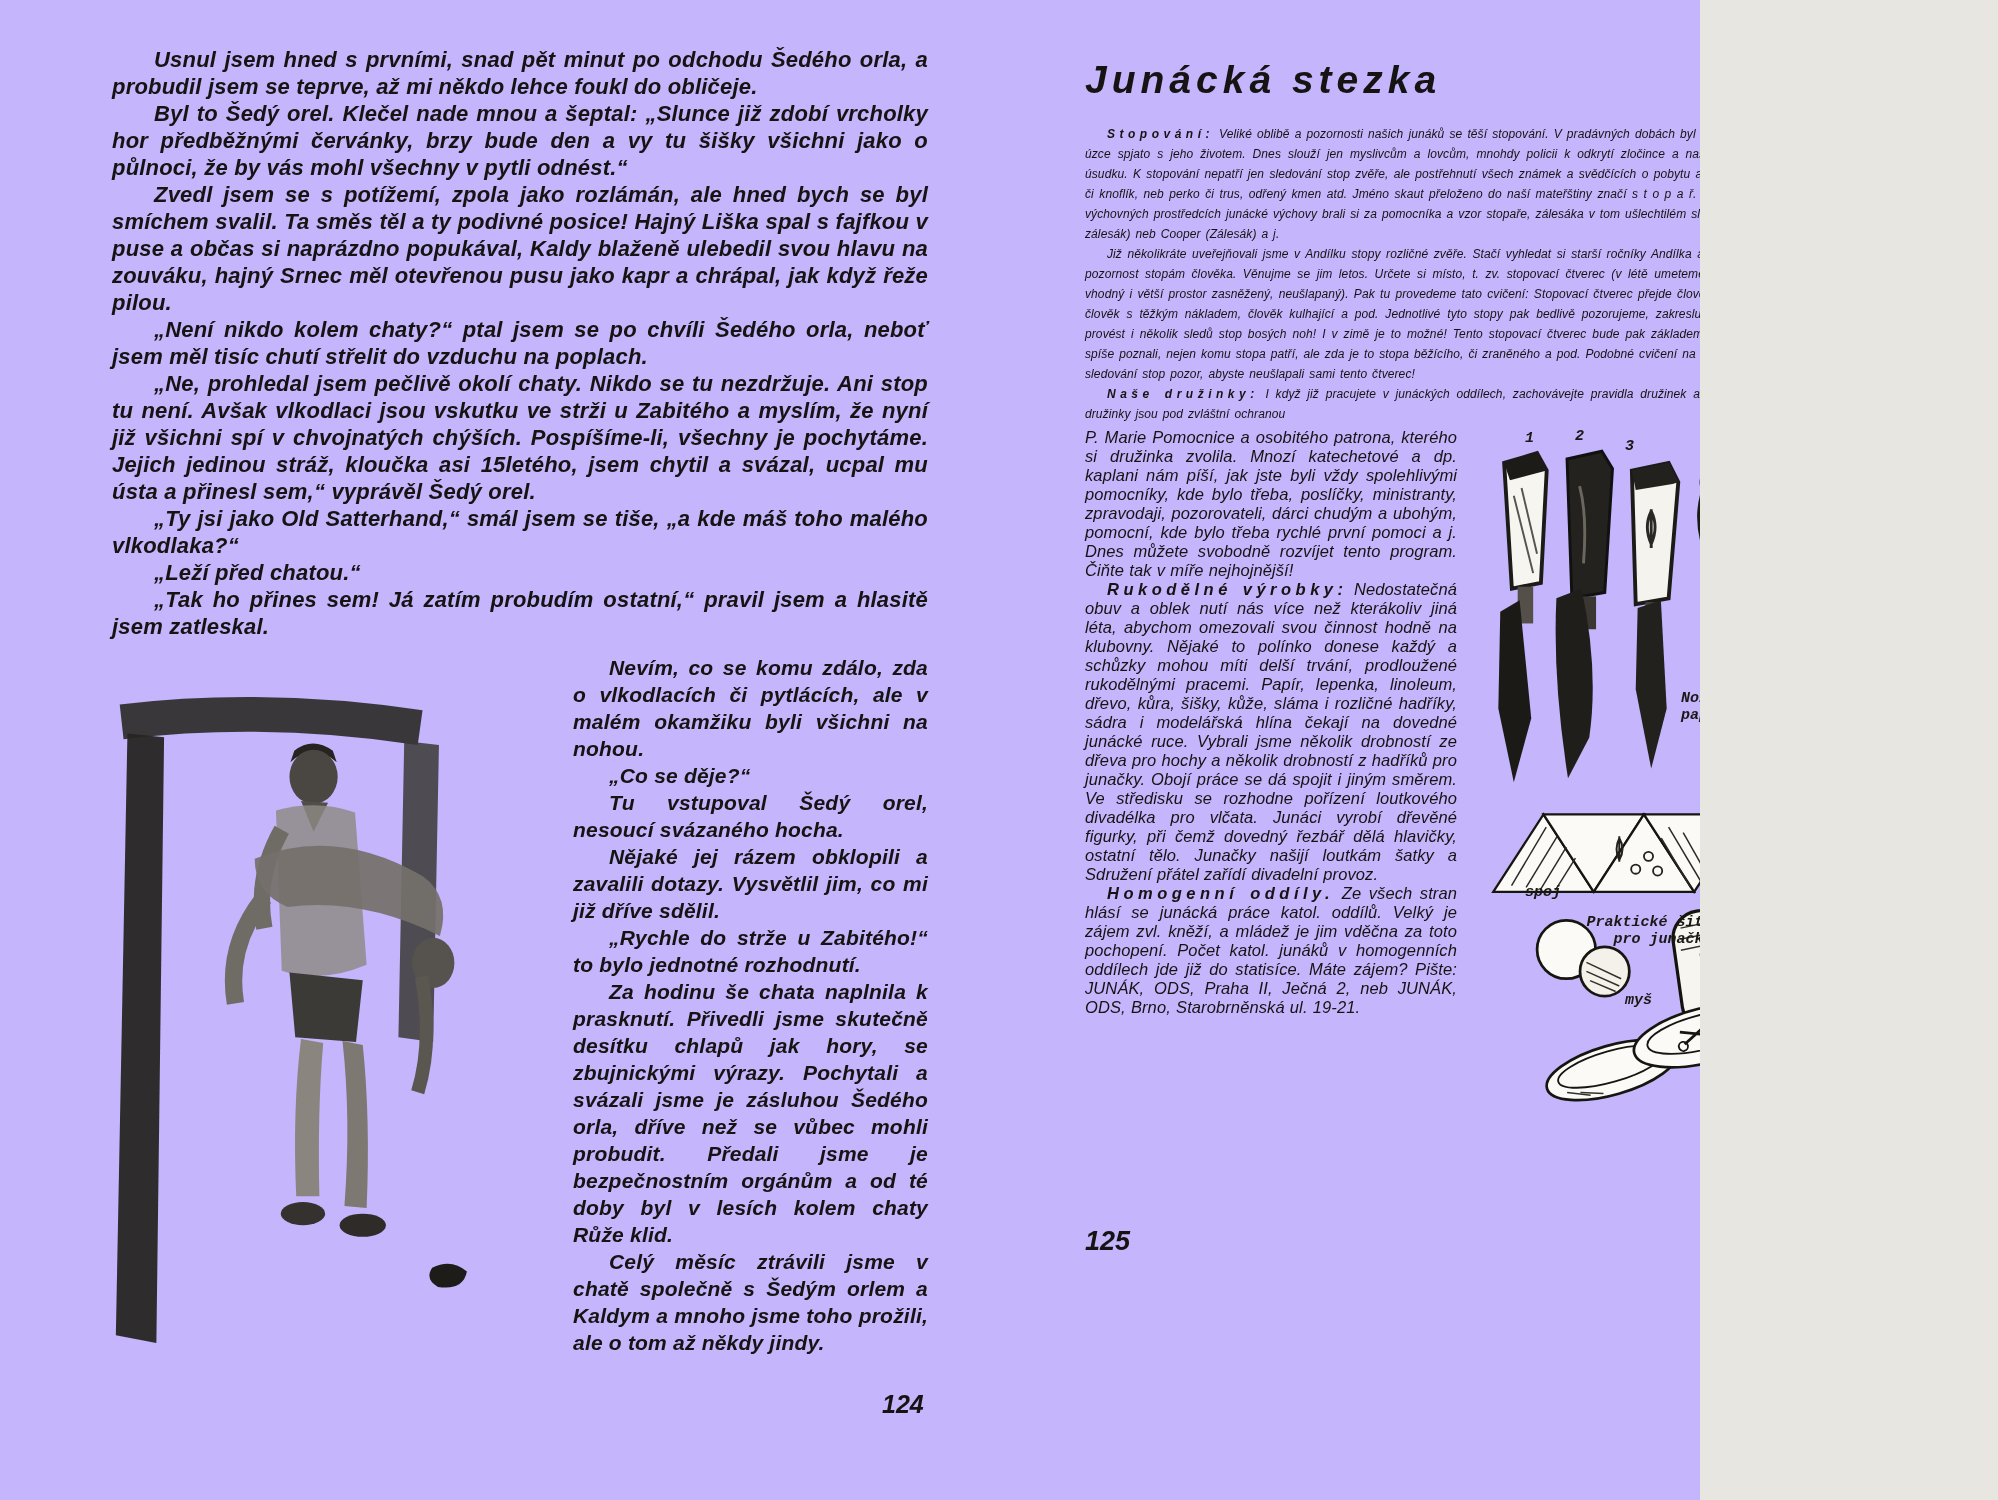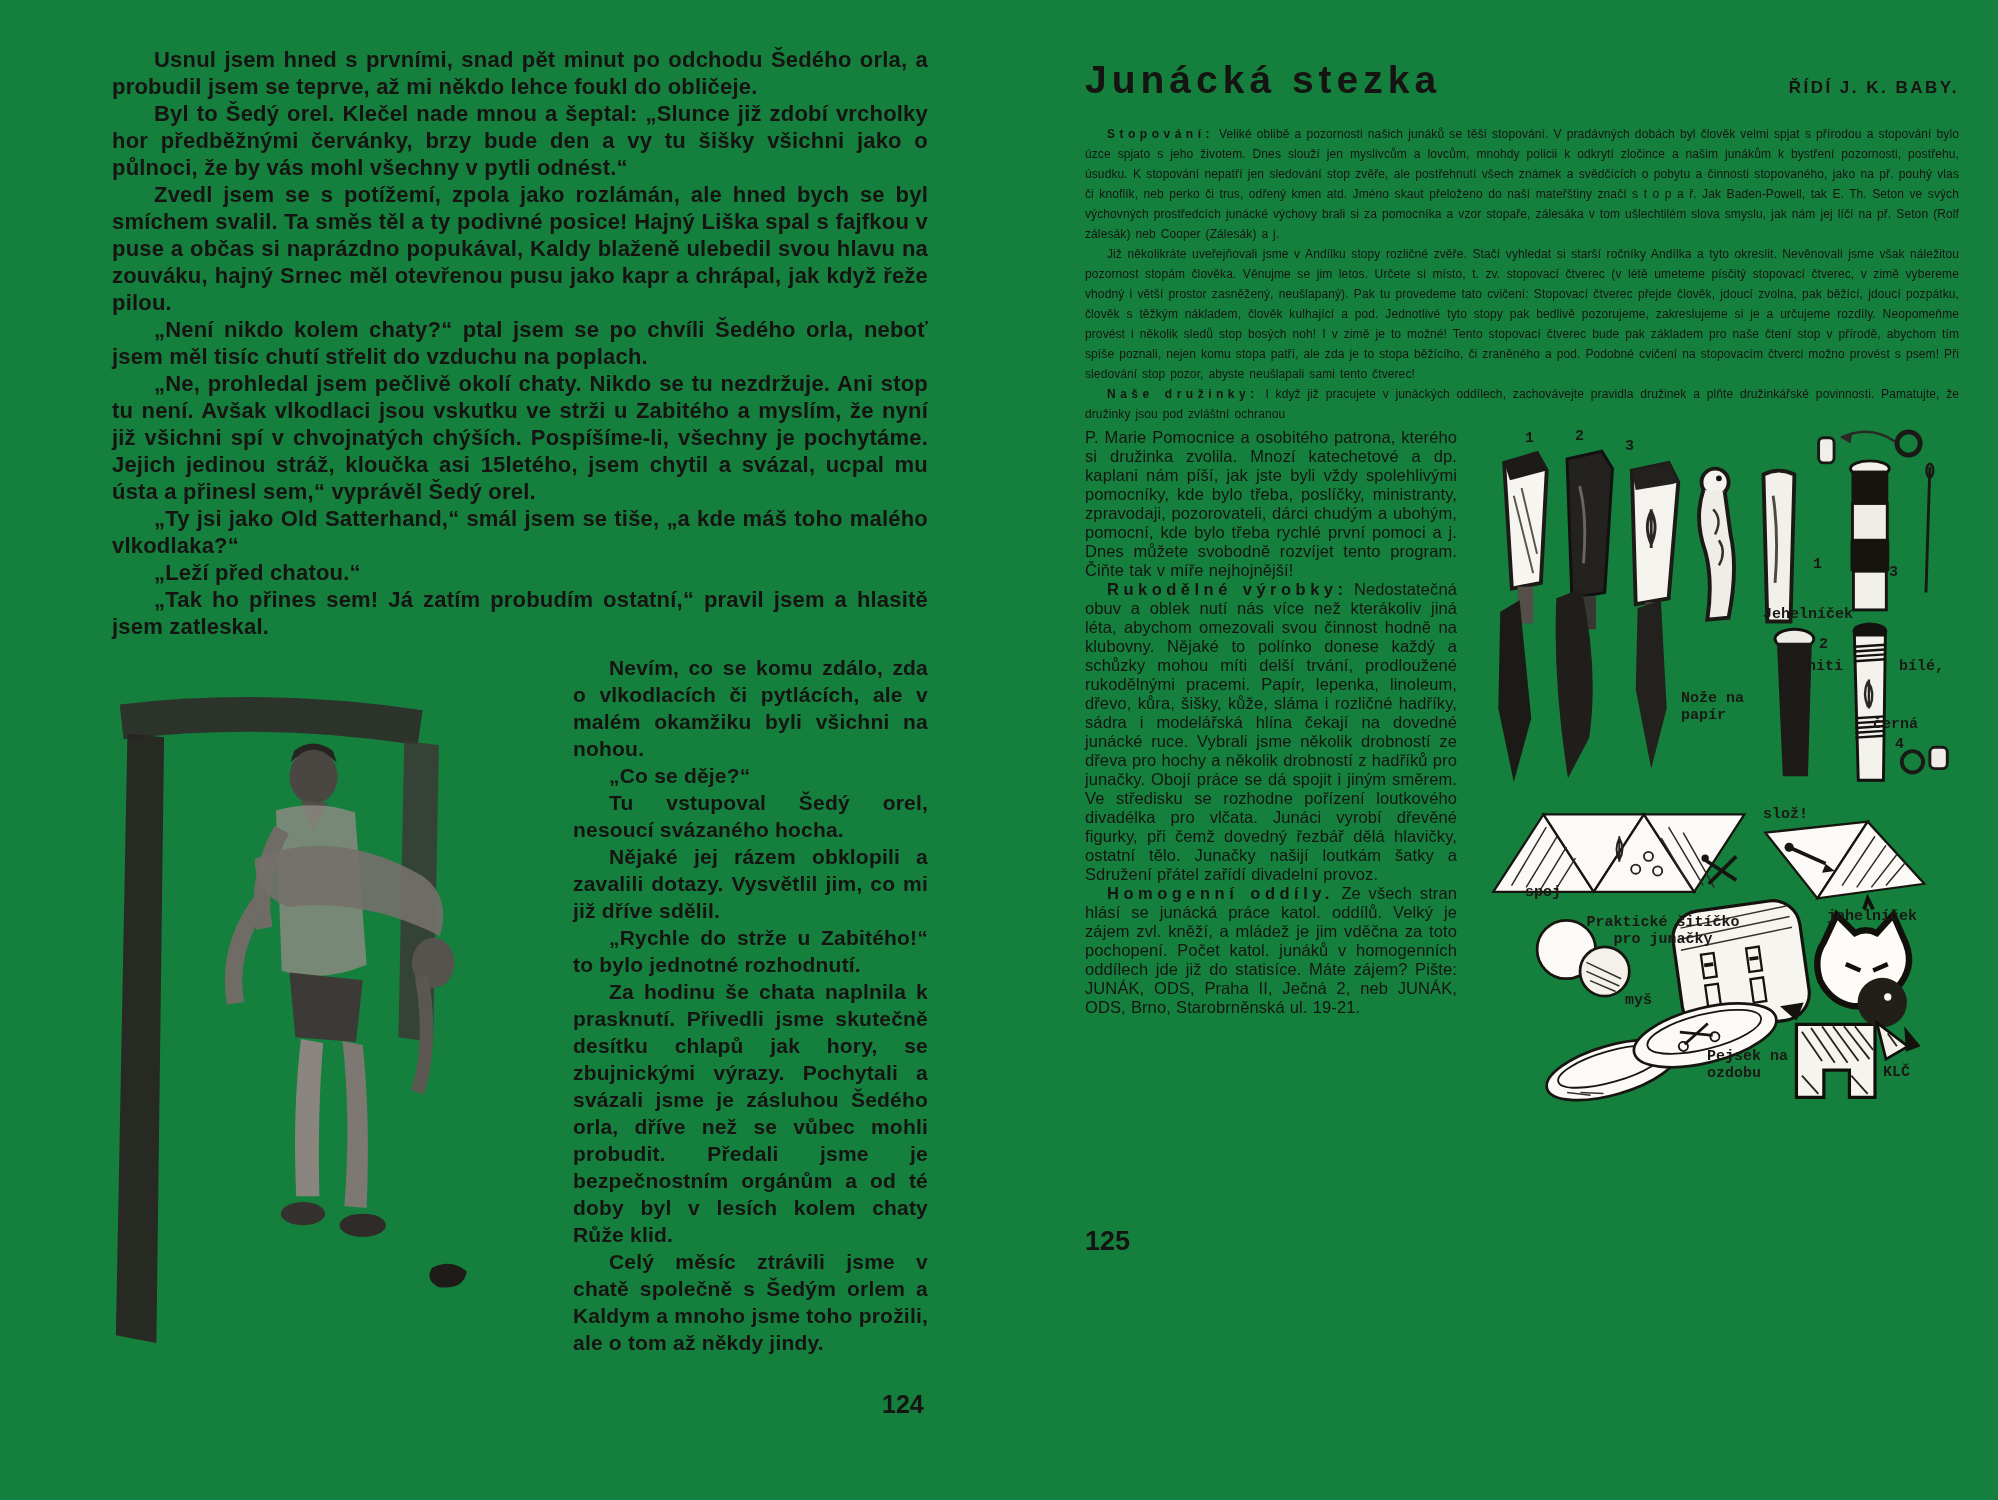--- a/index.html
+++ b/index.html
@@ -1,22 +1,23 @@
 <!DOCTYPE html>
 <html><head>
 <meta charset="utf-8">
 <style>
   html,body{margin:0;padding:0;background:#e8e6e1;}
   .spread{
     position:relative;
-    width:1998px;height:1500px;
-    background:#15803d;
+    width:1700px;height:1500px;
+    background:#c4b5fd;
     overflow:hidden;
     font-family:"Liberation Sans", sans-serif;
     color:#161412;
+    font-style:italic;
   }
   
   .left-page{position:absolute;left:112px;top:46px;width:816px;}
   .left-page .para{
     margin:0;text-align:justify;text-indent:42px;
     font-size:22px;line-height:27px;font-weight:600;
     letter-spacing:.2px;
   }
   .left-bottom{display:flex;margin-top:14px;}
   .story-art{width:434px;flex:0 0 434px;position:relative;}

